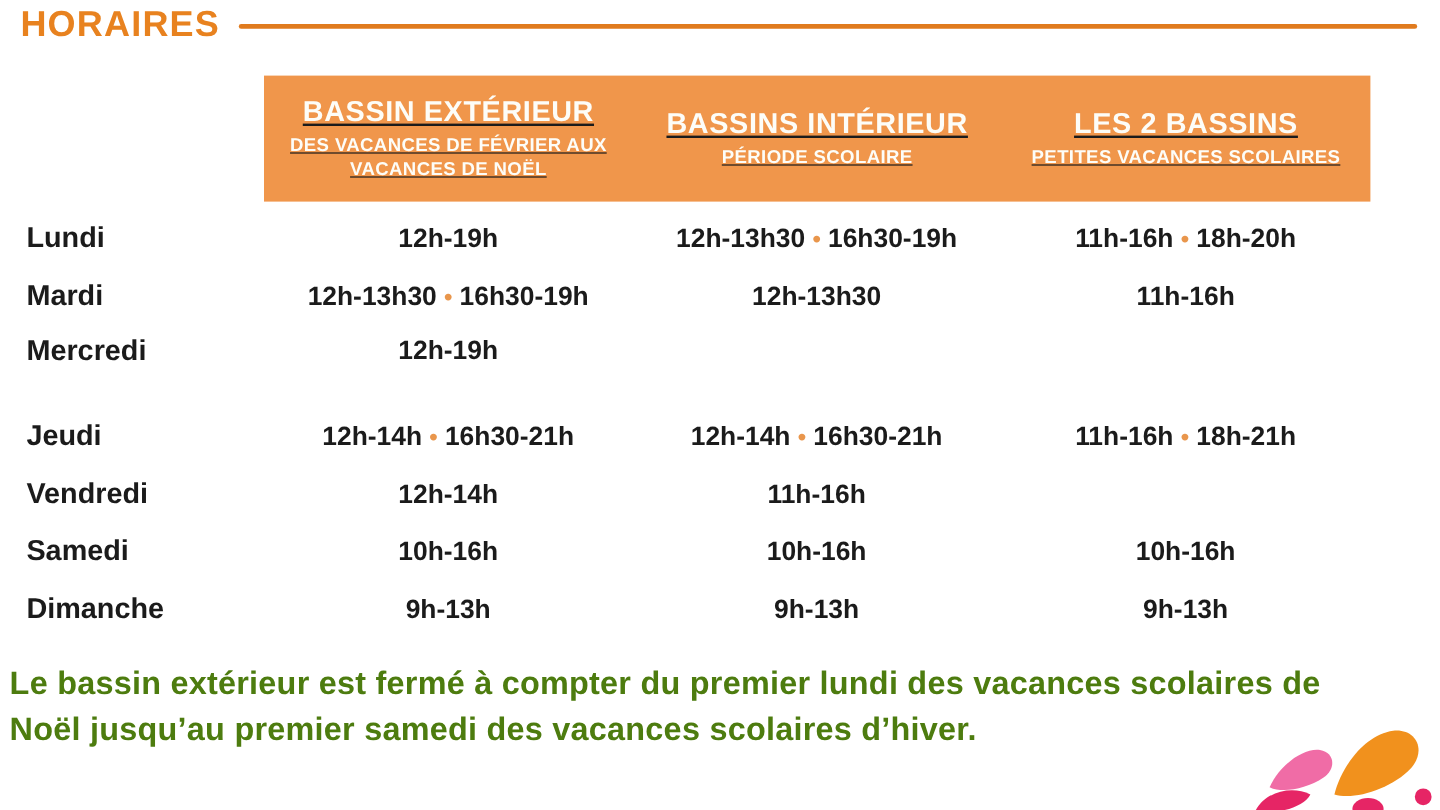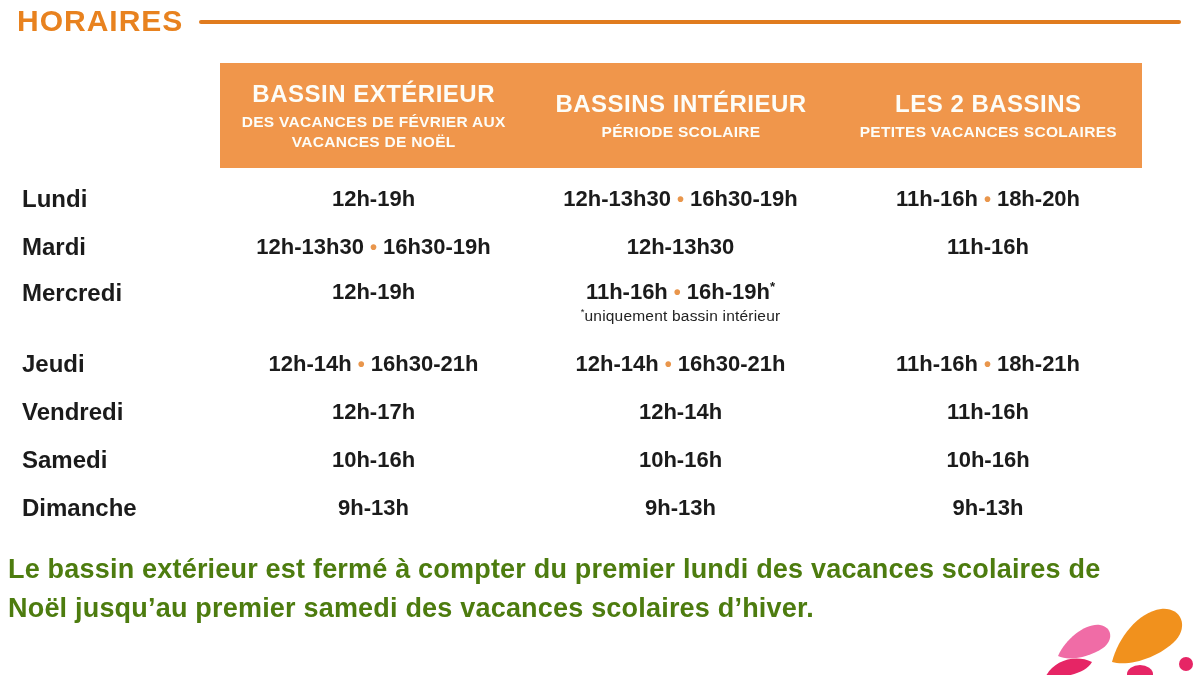--- a/index.html
+++ b/index.html
@@ -37,20 +37,21 @@
     margin-top: 2px;
   }
 
   
   .band {
     position: absolute;
     left: 220px; top: 63px;
     width: 922px; height: 105px;
     background: #f0964b;
     display: flex;
+    text-decoration: underline;
   }
   .hcol {
     flex: 1;
     display: flex;
     flex-direction: column;
     justify-content: center;
     align-items: center;
     text-align: center;
     color: #fdfdf8;
     padding: 4px 6px;
@@ -162,31 +163,29 @@
     </div>
     <div class="row">
       <div class="day">Mardi</div>
       <div class="cell">12h-13h30<span class="dot">•</span>16h30-19h</div>
       <div class="cell">12h-13h30</div>
       <div class="cell">11h-16h</div>
     </div>
     <div class="row has-note">
       <div class="day">Mercredi</div>
       <div class="cell">12h-19h</div>
-      <div class="cell">11h-16h<span class="dot">•</span>16h-19h<sup>*</sup><div class="note"><sup>*</sup>uniquement bassin intérieur</div></div>
     </div>
     <div class="row">
       <div class="day">Jeudi</div>
       <div class="cell">12h-14h<span class="dot">•</span>16h30-21h</div>
       <div class="cell">12h-14h<span class="dot">•</span>16h30-21h</div>
       <div class="cell">11h-16h<span class="dot">•</span>18h-21h</div>
     </div>
     <div class="row">
       <div class="day">Vendredi</div>
-      <div class="cell">12h-17h</div>
       <div class="cell">12h-14h</div>
       <div class="cell">11h-16h</div>
     </div>
     <div class="row">
       <div class="day">Samedi</div>
       <div class="cell">10h-16h</div>
       <div class="cell">10h-16h</div>
       <div class="cell">10h-16h</div>
     </div>
     <div class="row">

